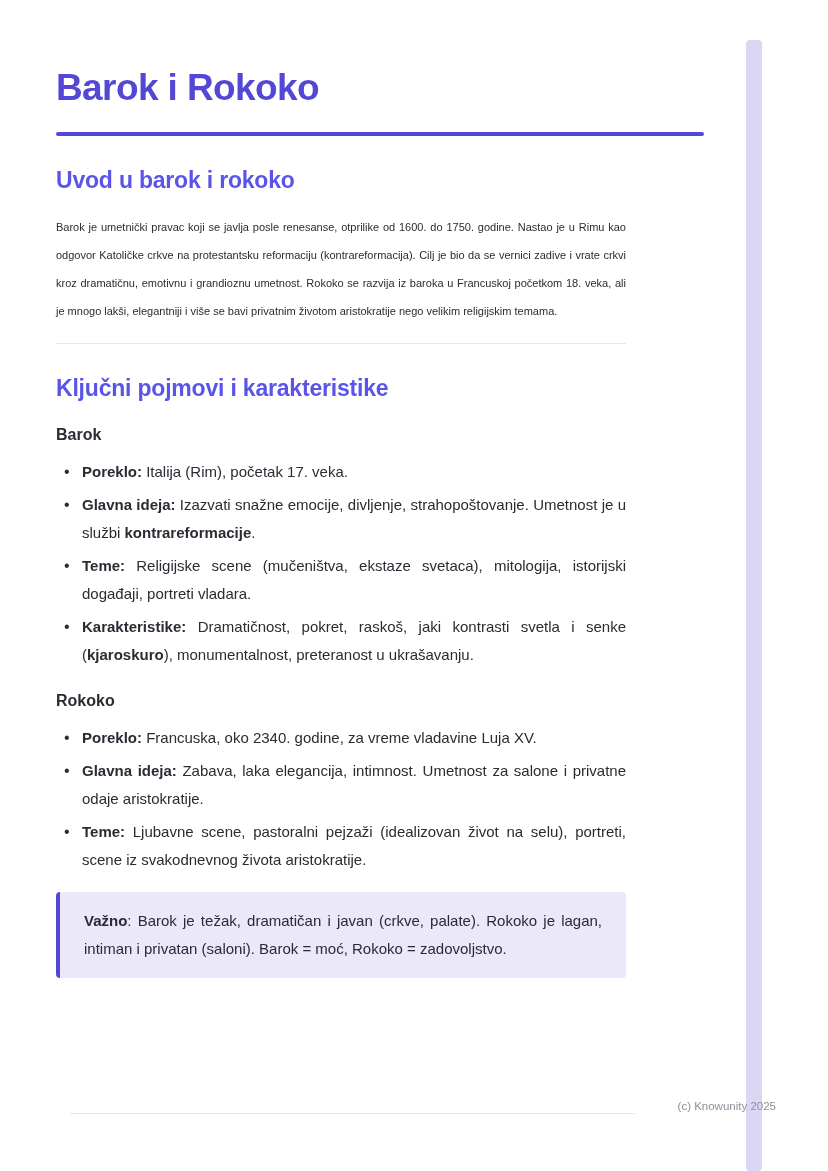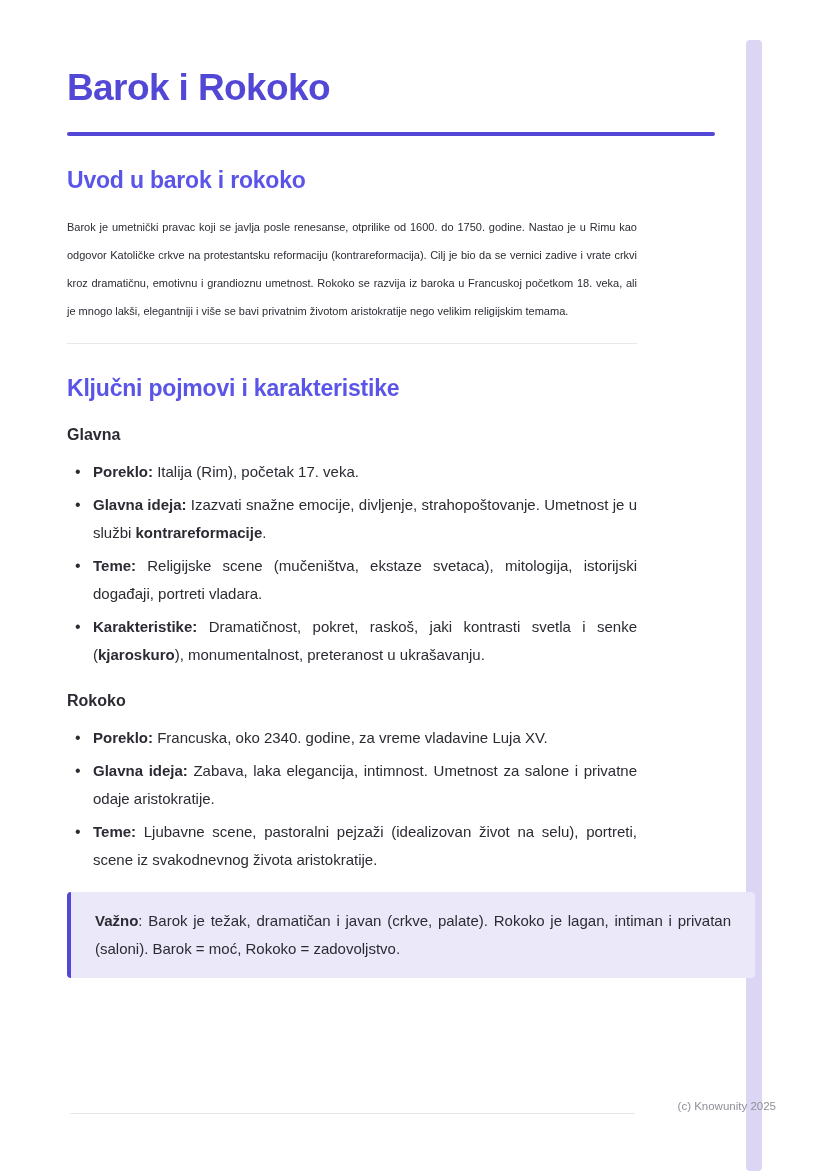--- a/index.html
+++ b/index.html
@@ -21,21 +21,21 @@
     right: 66px;
     width: 16px;
     height: 1131px;
     background: var(--strip, #dcd6f4);
     border-radius: 4px;
     z-index: 1;
   }
 
   .content {
     position: absolute;
-    left: 67px;
+    left: 56px;
     top: 0;
     width: 570px;
     z-index: 2;
   }
 
   h1.page-title {
     margin-top: 66px;
     font-size: 37px;
     line-height: 44px;
     font-weight: 800;
@@ -104,21 +104,21 @@
     content: "\2022";
     position: absolute;
     left: 8px;
     top: 0;
     font-size: 16px;
     color: var(--text, #2b2b33);
   }
 
   .callout {
     margin-top: 18px;
-    width: 688px;
+    width: 570px;
     background: var(--callout_bg, #eae8f9);
     border-left: 4px solid var(--accent, #5348d6);
     border-radius: 4px;
     padding: 15px 24px;
   }
 
   .callout p {
     font-size: 15px;
     line-height: 28px;
     text-align: justify;
@@ -157,21 +157,21 @@
     <h1 class="page-title">Barok i Rokoko</h1>
     <hr class="title-rule">
 
     <h2 class="section-heading">Uvod u barok i rokoko</h2>
     <p class="body-text">Barok je umetnički pravac koji se javlja posle renesanse, otprilike od 1600. do 1750. godine. Nastao je u Rimu kao odgovor Katoličke crkve na protestantsku reformaciju (kontrareformacija). Cilj je bio da se vernici zadive i vrate crkvi kroz dramatičnu, emotivnu i grandioznu umetnost. Rokoko se razvija iz baroka u Francuskoj početkom 18. veka, ali je mnogo lakši, elegantniji i više se bavi privatnim životom aristokratije nego velikim religijskim temama.</p>
 
     <hr class="thin-rule">
 
     <h2 class="section-heading">Ključni pojmovi i karakteristike</h2>
 
-    <h3 class="sub-heading">Glavna</h3>
+    <h3 class="sub-heading">Barok</h3>
     <ul class="topic-list">
       <li><span style="font-weight: 700;">Poreklo:</span><span> Italija (Rim), početak 17. veka.</span></li>
       <li><span style="font-weight: 700;">Glavna ideja:</span><span> Izazvati snažne emocije, divljenje, strahopoštovanje. Umetnost je u službi </span><span style="font-weight: 700;">kontrareformacije</span><span>.</span></li>
       <li><span style="font-weight: 700;">Teme:</span><span> Religijske scene (mučeništva, ekstaze svetaca), mitologija, istorijski događaji, portreti vladara.</span></li>
       <li><span style="font-weight: 700;">Karakteristike:</span><span> Dramatičnost, pokret, raskoš, jaki kontrasti svetla i senke (</span><span style="font-weight: 700;">kjaroskuro</span><span>), monumentalnost, preteranost u ukrašavanju.</span></li>
     </ul>
 
     <h3 class="sub-heading">Rokoko</h3>
     <ul class="topic-list">
       <li><span style="font-weight: 700;">Poreklo:</span><span> Francuska, oko 2340. godine, za vreme vladavine Luja XV.</span></li>

